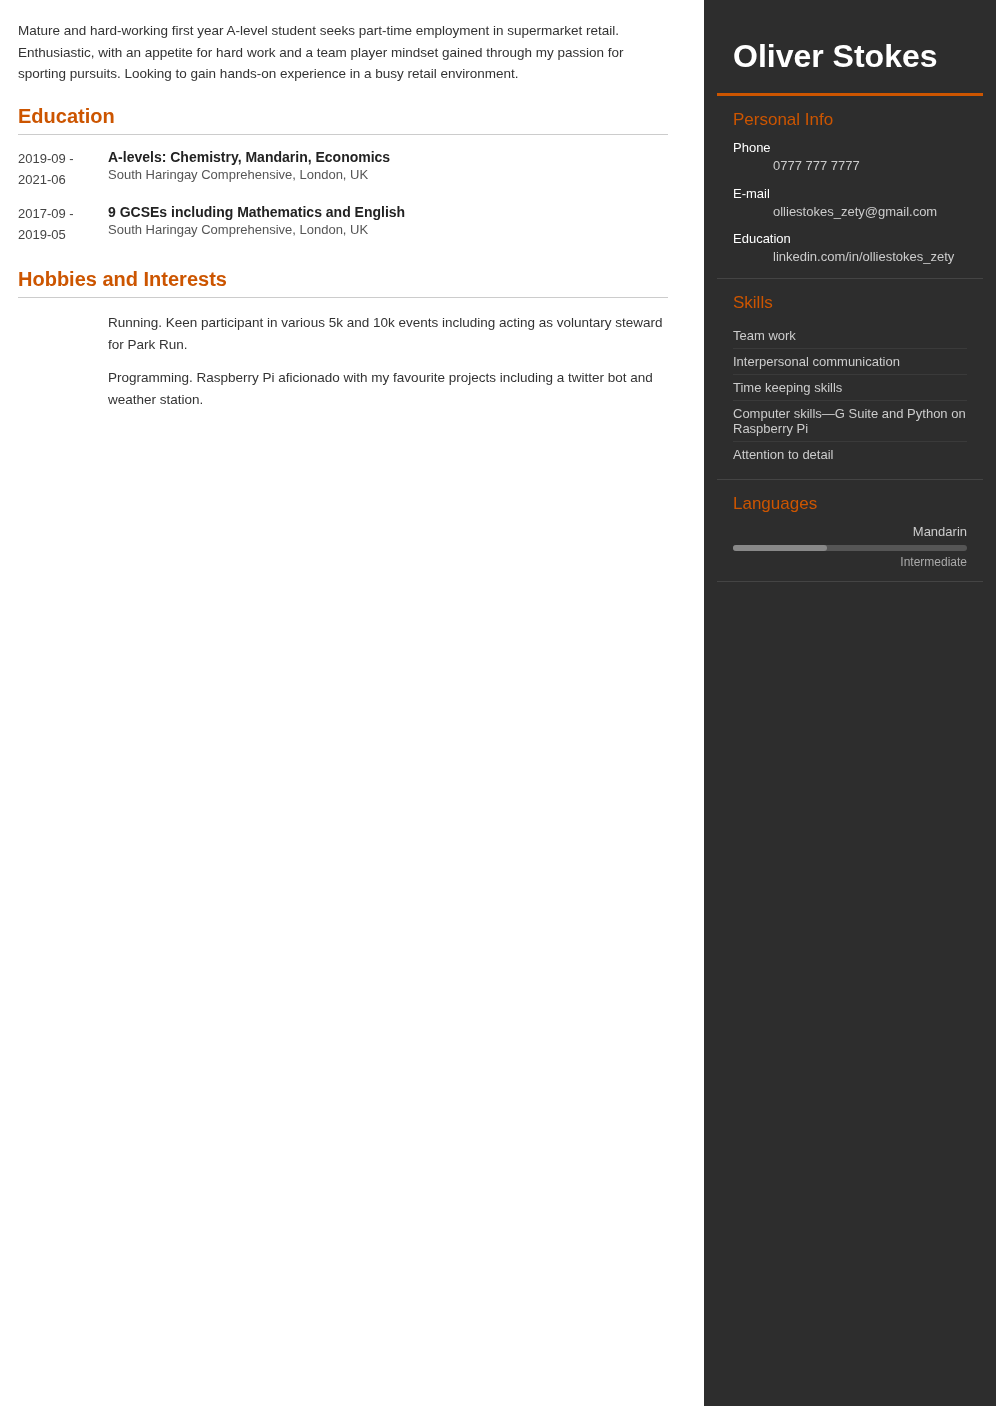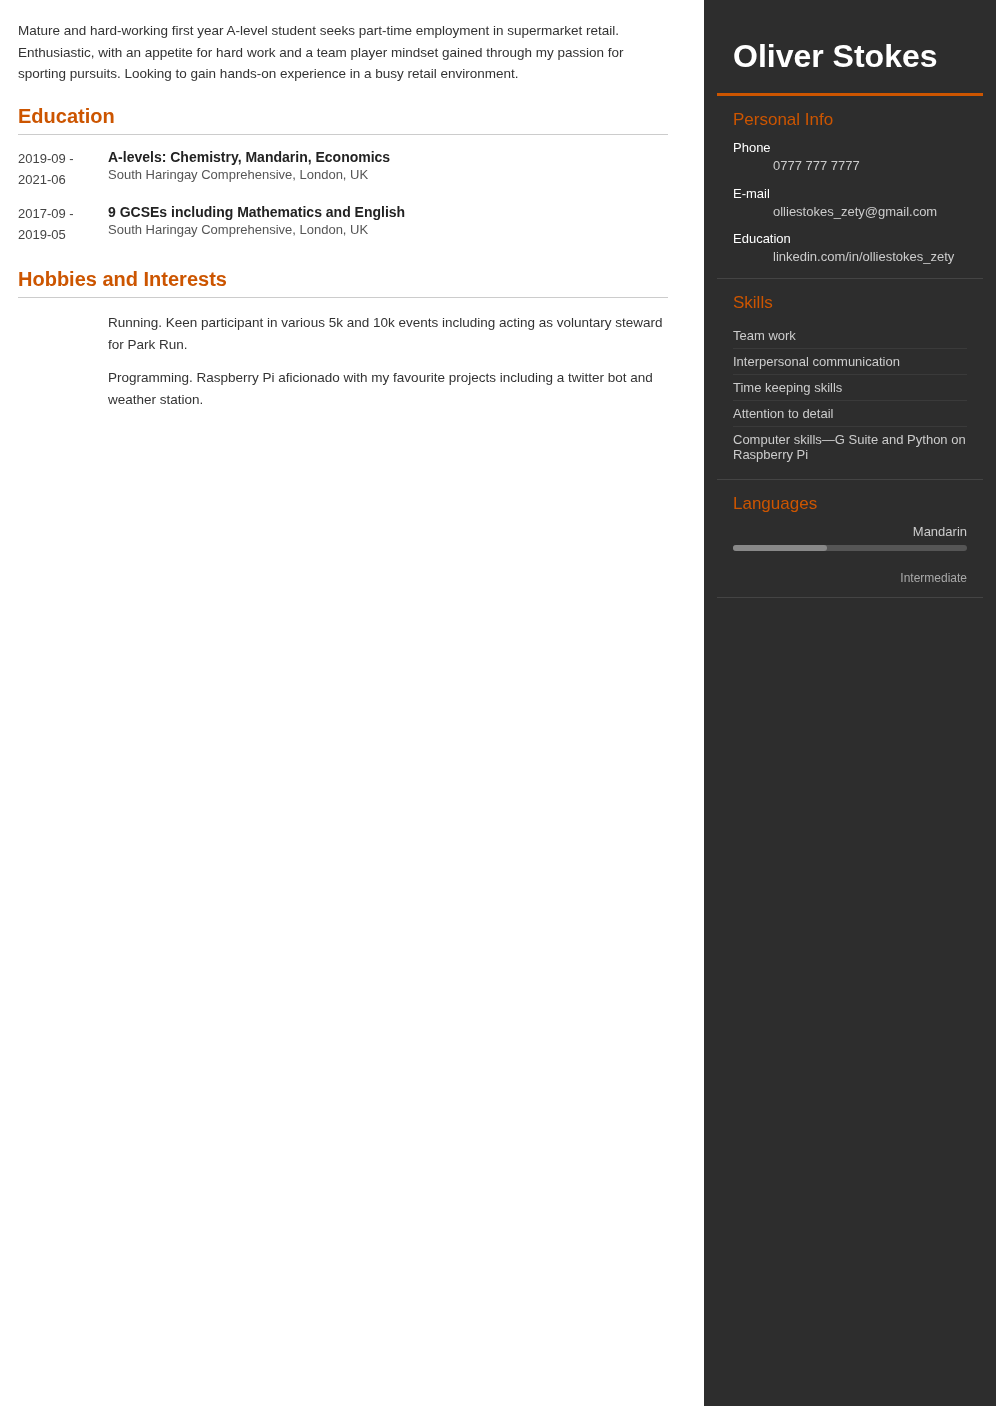--- a/index.html
+++ b/index.html
@@ -172,21 +172,21 @@
     .lang-bar-fill {
       background: #888;
       height: 6px;
       border-radius: 3px;
     }
 
     .lang-level {
       font-size: 12px;
       color: #aaa;
       text-align: right;
-      margin-top: 20px;
+      margin-top: 4px;
     }
   </style>
 </head>
 <body>
 
 <div class="page-wrapper">
 
   <div class="left-col">
     <p class="summary-text">Mature and hard-working first year A-level student seeks part-time employment in supermarket retail. Enthusiastic, with an appetite for hard work and a team player mindset gained through my passion for sporting pursuits. Looking to gain hands-on experience in a busy retail environment.</p>
 
@@ -242,22 +242,22 @@
 
       <div class="info-label">Education</div>
       <div class="info-value">linkedin.com/in/olliestokes_zety</div>
     </div>
 
     <div class="sidebar-section">
       <div class="sidebar-section-title">Skills</div>
       <div class="skill-item">Team work</div>
       <div class="skill-item">Interpersonal communication</div>
       <div class="skill-item">Time keeping skills</div>
+      <div class="skill-item">Computer skills—G Suite and Python on Raspberry Pi</div>
       <div class="skill-item">Attention to detail</div>
-      <div class="skill-item">Computer skills—G Suite and Python on Raspberry Pi</div>
     </div>
 
     <div class="sidebar-section">
       <div class="sidebar-section-title">Languages</div>
       <div class="lang-name">Mandarin</div>
       <div class="lang-bar-container">
         <div class="lang-bar-fill" style="width: 40%"></div>
       </div>
       <div class="lang-level">Intermediate</div>
     </div>

